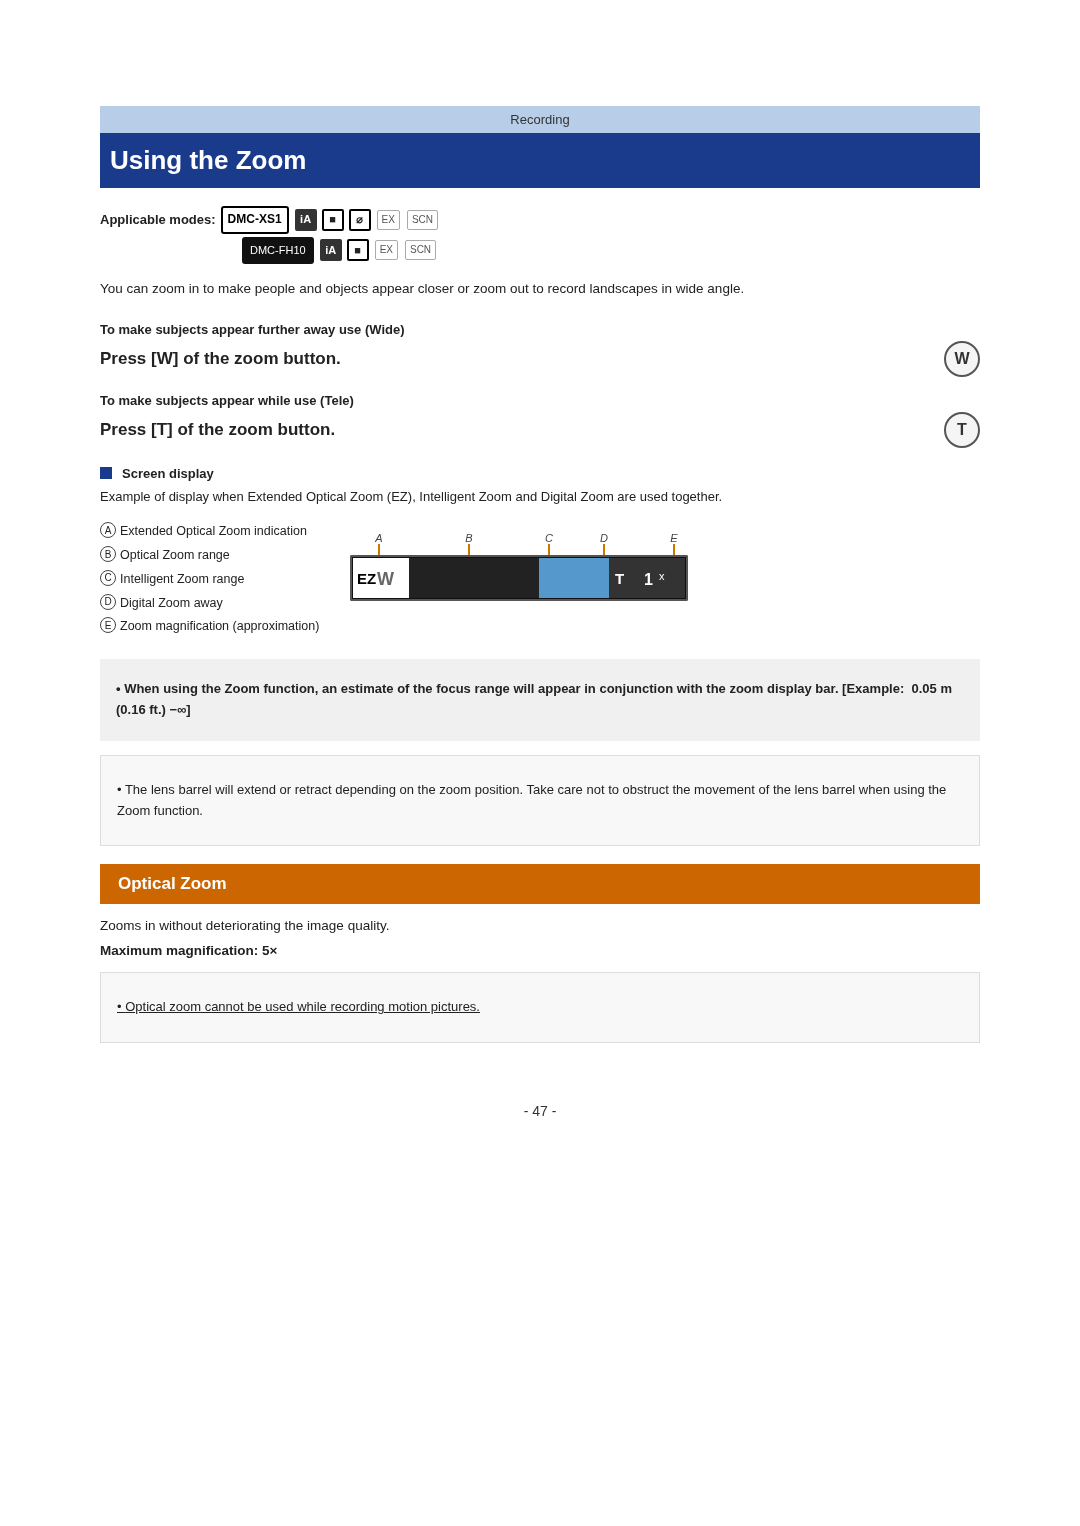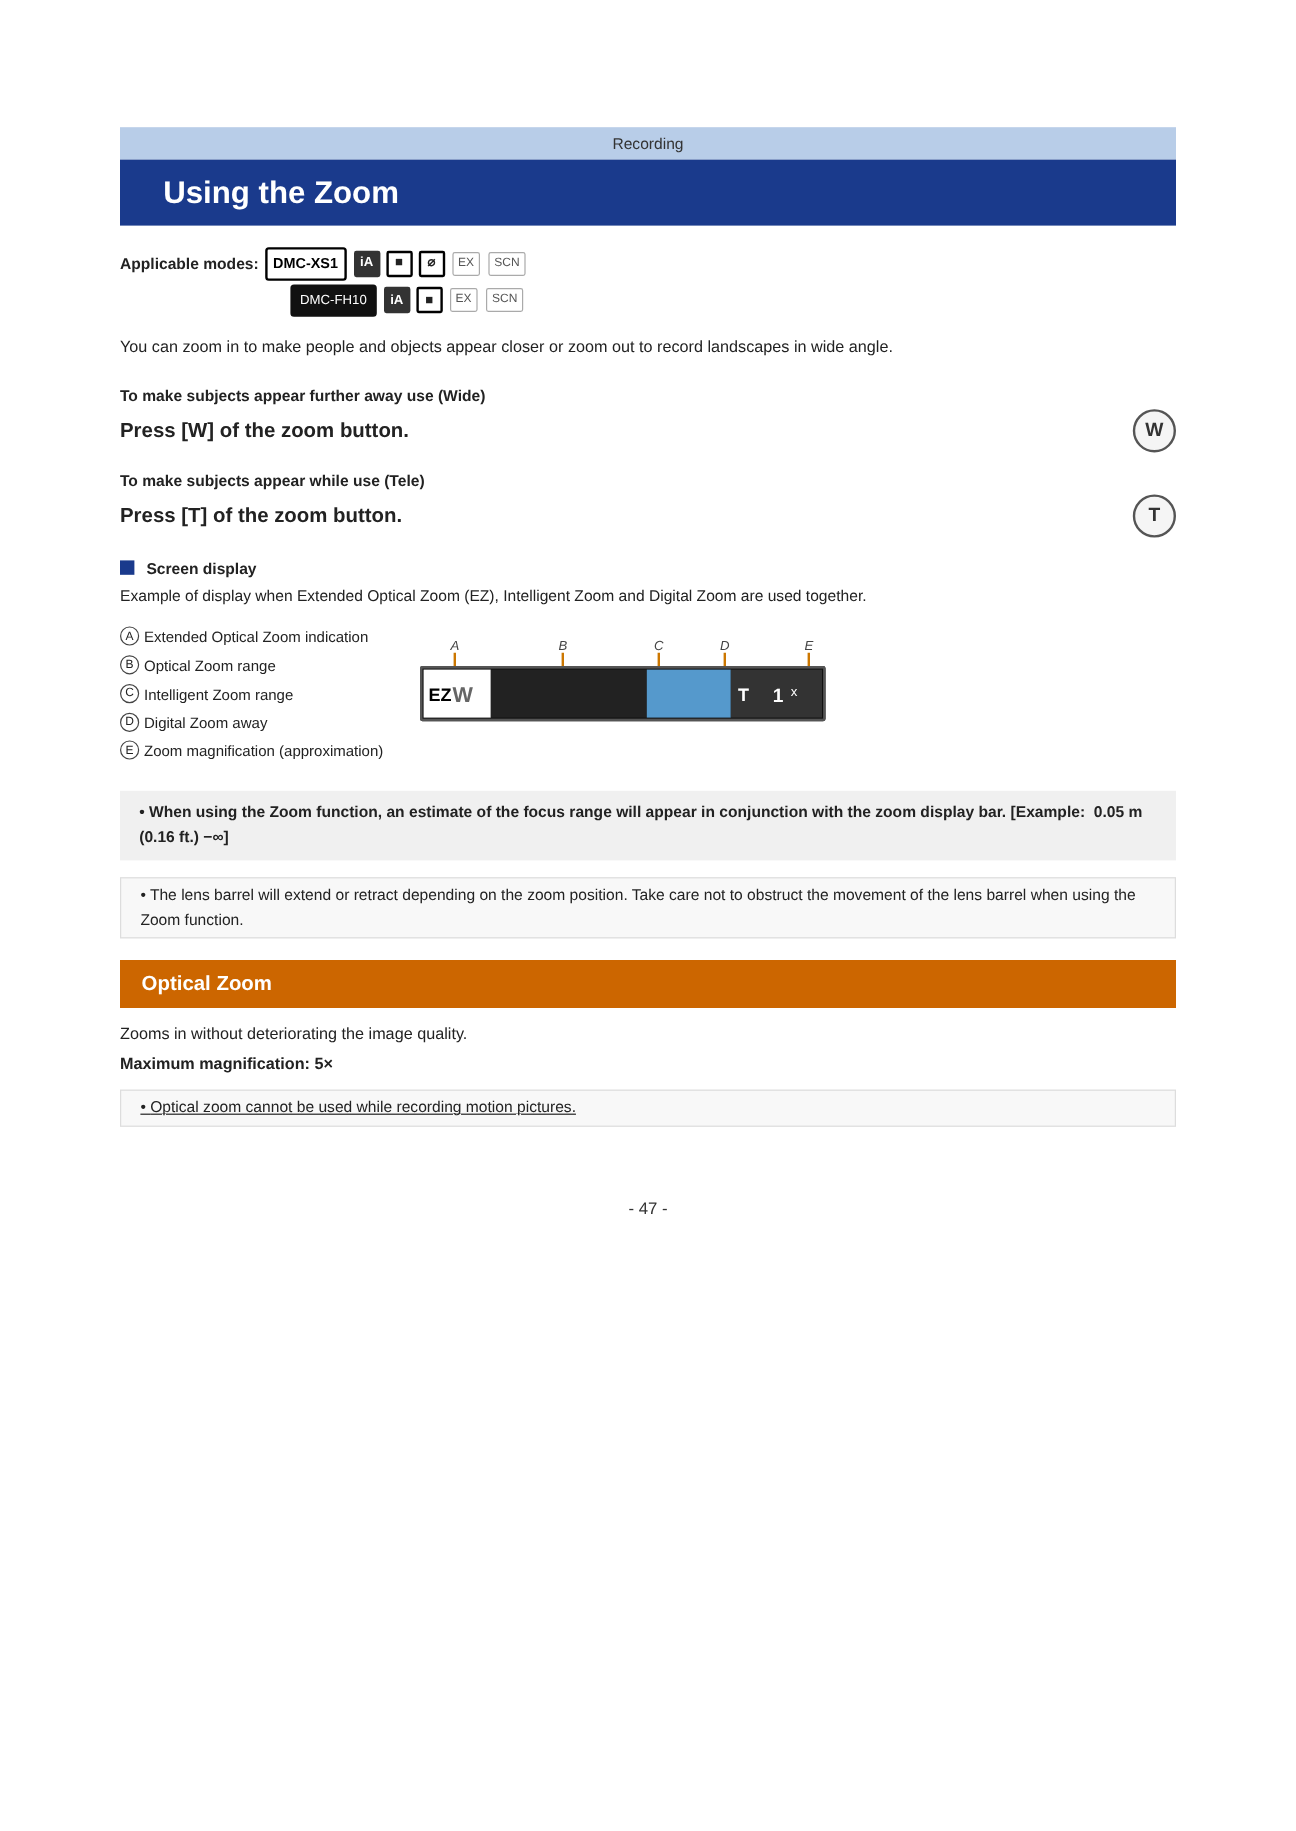--- a/index.html
+++ b/index.html
@@ -29,21 +29,21 @@
       padding: 6px 0;
       margin-bottom: 0;
       font-size: 13px;
       color: #333;
     }
 
     
     .section-title-bar {
       background: #1a3a8c;
       color: #fff;
-      padding: 12px 36px;
+      padding: 12px 10px;
       font-size: 26px;
       font-weight: bold;
       margin-bottom: 18px;
     }
 
     
     .applicable-modes {
       margin-bottom: 14px;
       font-size: 13px;
       line-height: 1.8;
@@ -203,29 +203,29 @@
       display: flex;
       flex-direction: column;
       align-items: flex-start;
       padding-top: 2px;
     }
 
     
     .note-box {
       background: #f0f0f0;
       border: none;
-      padding: 8px 16px;
+      padding: 20px 16px;
       font-size: 13px;
       line-height: 1.6;
       margin-bottom: 14px;
     }
     .note-box-white {
       background: #f8f8f8;
       border: 1px solid #ddd;
-      padding: 4px 16px;
+      padding: 24px 16px;
       font-size: 13px;
       line-height: 1.6;
       margin-bottom: 14px;
     }
 
     
     .optical-zoom-bar {
       background: #cc6600;
       color: #fff;
       padding: 10px 18px;

